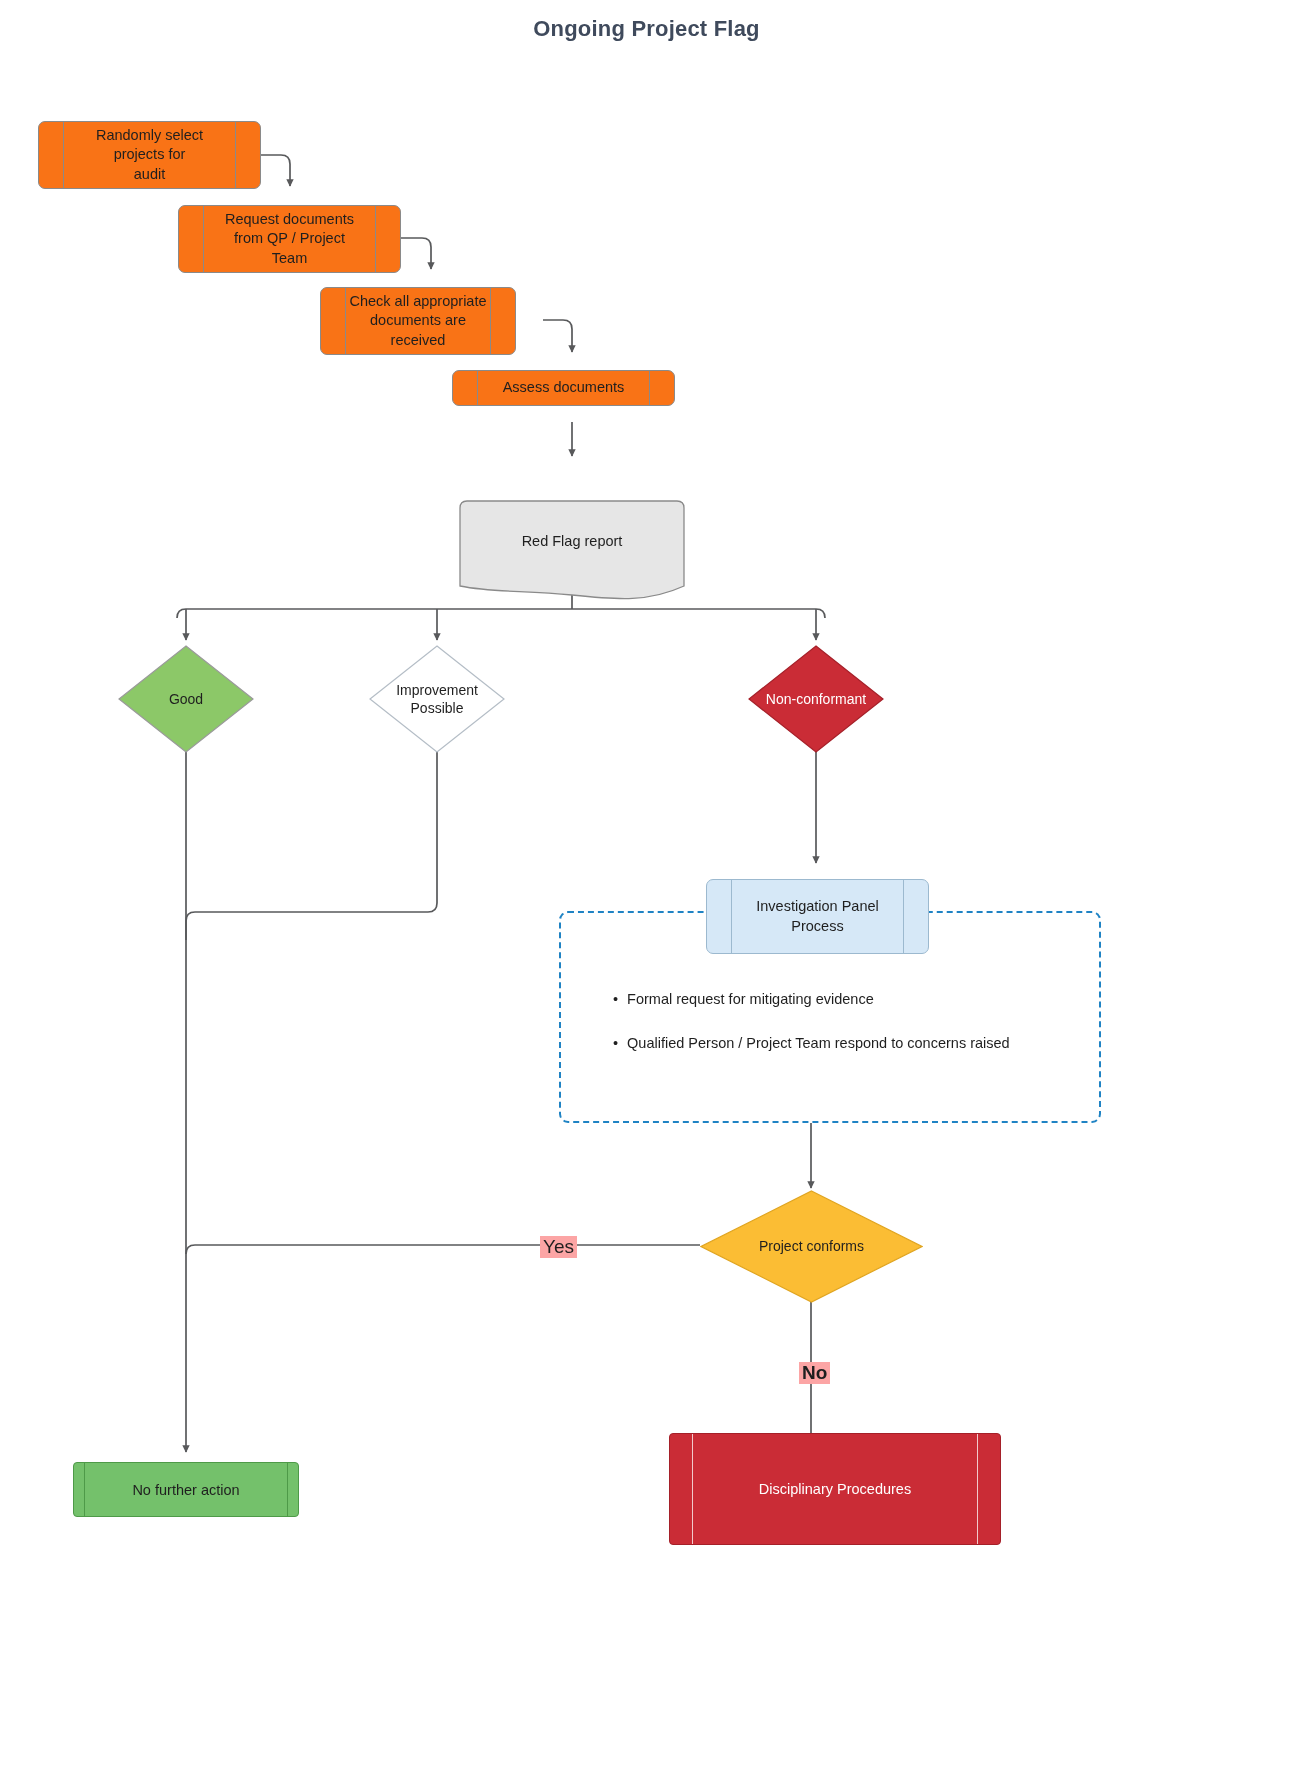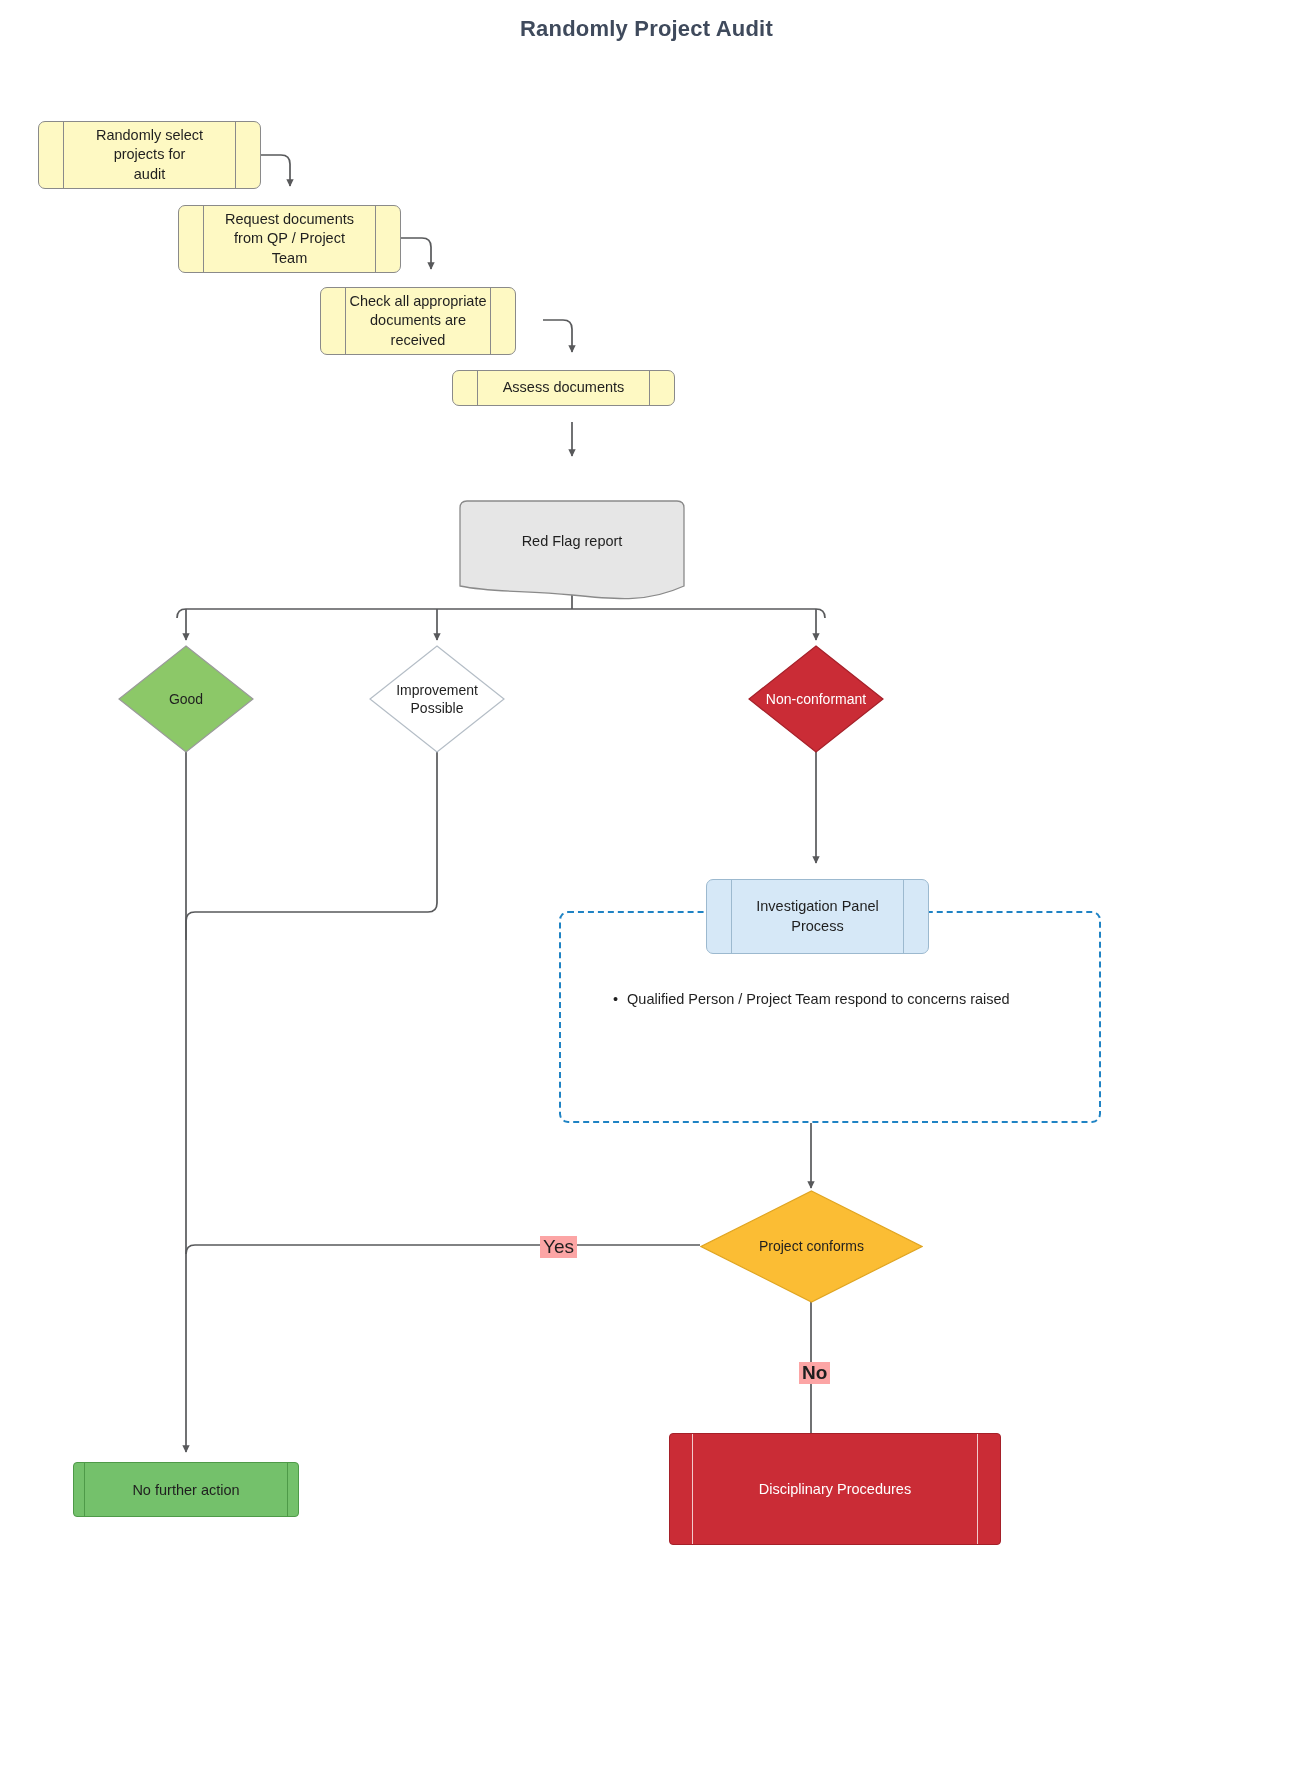--- a/index.html
+++ b/index.html
@@ -59,21 +59,21 @@
     bottom: 0;
     display: flex;
     align-items: center;
     justify-content: center;
     text-align: center;
     font-size: 14.5px;
     line-height: 1.35;
     color: #1f1f1f;
     white-space: pre-line;
   }
-  .olive { background: #fef9c3; }
+  .olive { background: #f97316; }
   .lightblue { background: #d6e8f7; border-color: #9cb9cf; }
   .lightblue .bar { border-left-color: #9cb9cf; }
 
   
   .docshape {
     position: absolute;
   }
   .docshape .doc-label {
     position: absolute;
     left: 0; right: 0;
@@ -166,21 +166,21 @@
     padding: 0 3px;
     white-space: nowrap;
   }
   .edge-label.bold { font-weight: bold; }
 </style>
 </head>
 <body>
 
 <div id="canvas">
 
-  <div id="title">Randomly Project Audit</div>
+  <div id="title">Ongoing Project Flag</div>
 
   <svg class="edges" viewBox="0 0 1293 1783">
     <defs>
       <marker id="arrow" markerWidth="9" markerHeight="9" refX="7.2" refY="4.5" orient="auto" markerUnits="userSpaceOnUse">
         <path d="M0.5,0.8 L8,4.5 L0.5,8.2 z" fill="#58595b"></path>
       </marker>
     </defs>
     <g fill="none" stroke="#58595b" stroke-width="1.7">
 
       <path d="M261,155 L281,155 Q290,155 290,164 L290,186" marker-end="url(#arrow)"></path>
@@ -273,20 +273,23 @@
     <svg width="136" height="108" viewBox="0 0 136 108">
       <polygon points="68,1 135,54 68,107 1,54" fill="#ca2c36" stroke="#a52029" stroke-width="1.2"></polygon>
     </svg>
     <span class="dia-label">Non-conformant</span>
   </div>
 
   <div class="dashed-group" style="left:559px; top:911px; width:542px; height:212px;">
   </div>
   <div class="bullets" style="left:613px; top:989px; width:470px;">
     <div class="bullet">
+      <span class="dot">•</span><span>Formal request for mitigating evidence</span>
+    </div>
+    <div class="bullet">
       <span class="dot">•</span><span>Qualified Person / Project Team respond to concerns raised</span>
     </div>
   </div>
 
   <div class="subroutine lightblue" style="left:706px; top:879px; width:223px; height:75px;">
     <span class="bar left"></span>
     <span class="bar right"></span>
     <span class="sr-label">Investigation Panel
 Process</span>
   </div>

